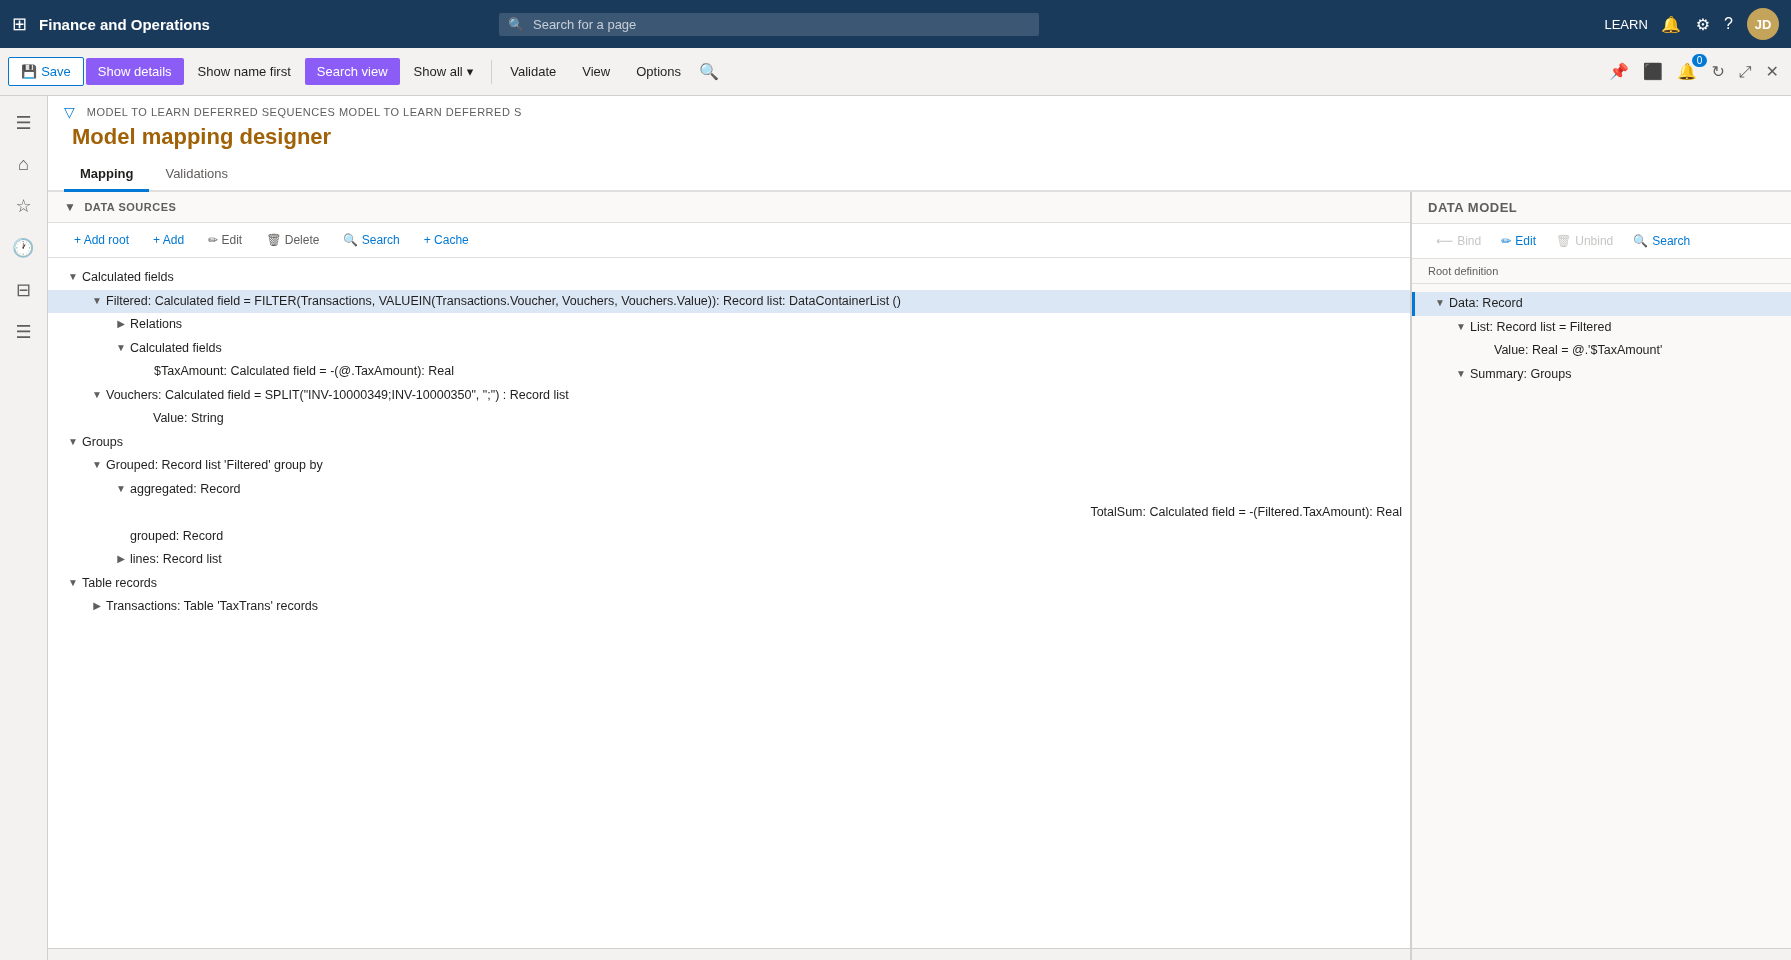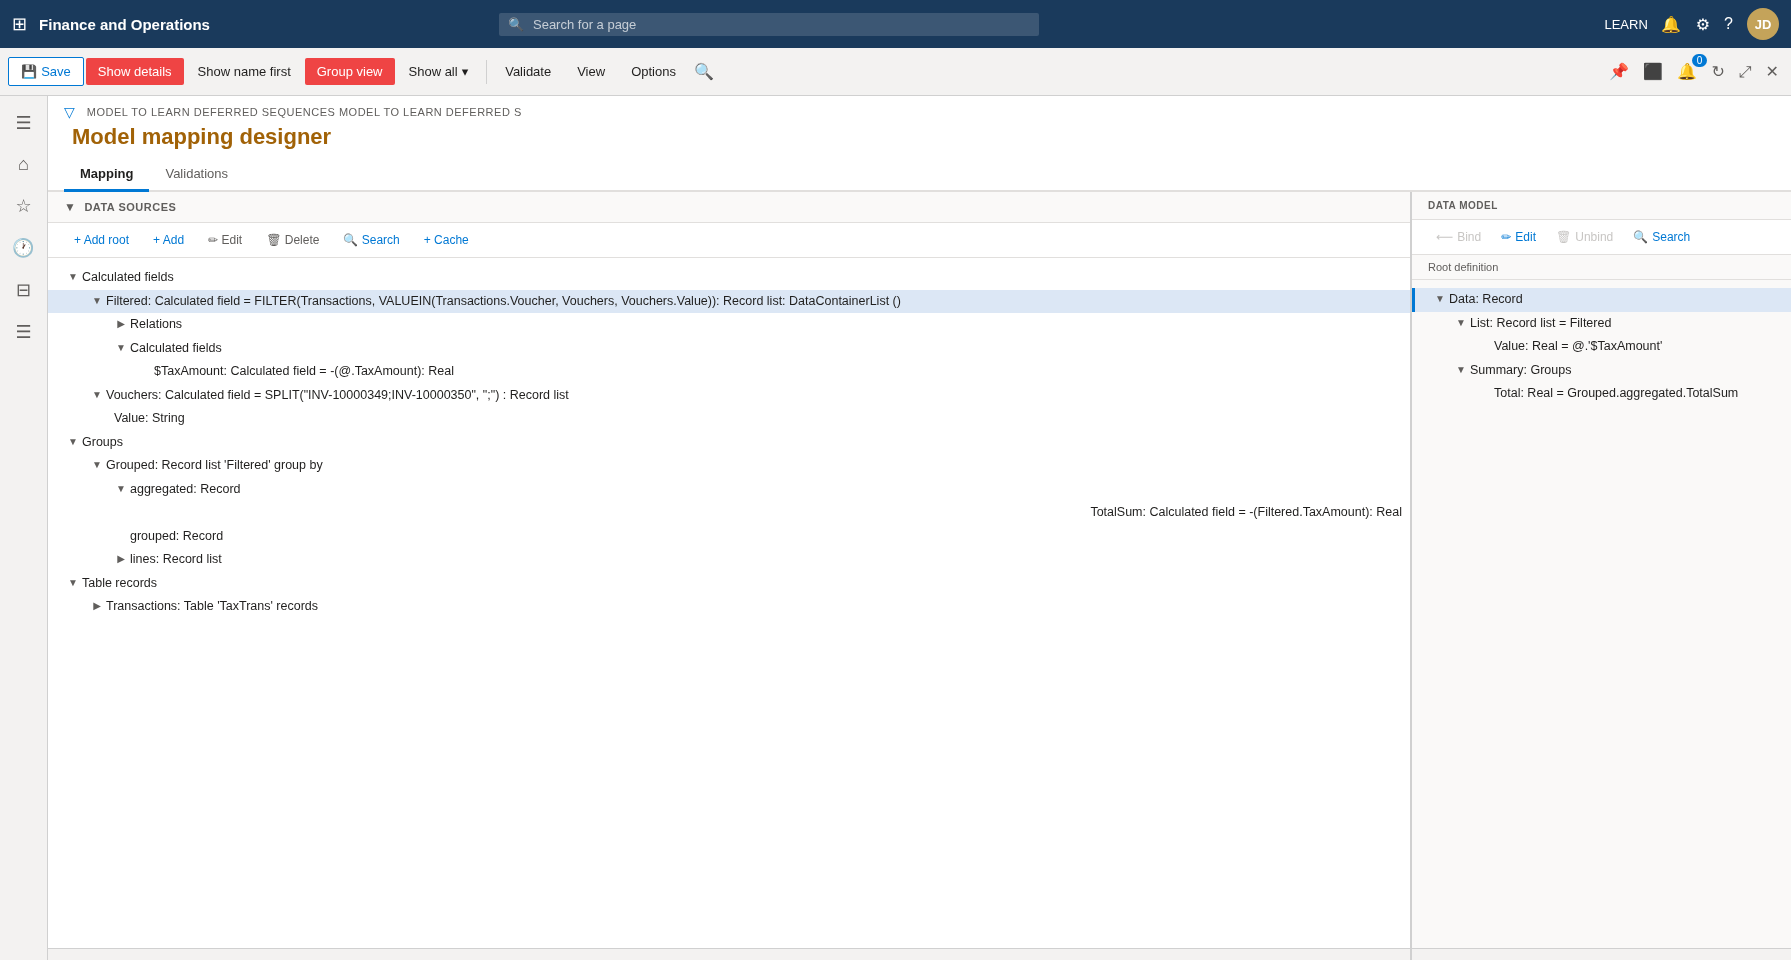--- a/index.html
+++ b/index.html
@@ -33,21 +33,21 @@
       display: flex; align-items: center;
       background: #f3f2f1; border-bottom: 1px solid #d0d0d0;
       height: 48px; padding: 0 8px; gap: 2px;
     }
     .toolbar .tb-btn {
       display: flex; align-items: center; gap: 4px;
       padding: 6px 12px; border: none; background: transparent;
       cursor: pointer; font-size: 13px; color: #201f1e;
       border-radius: 2px; white-space: nowrap;
     }
-    .toolbar .tb-btn.active-blue { background: #ef4444; color: white; }
+    .toolbar .tb-btn.active-blue { background: #8b5cf6; color: white; }
     .toolbar .tb-btn.outline-blue { border: 1px solid #0078d4; color: #0078d4; background: white; }
     .toolbar .tb-separator { width: 1px; height: 24px; background: #d0d0d0; margin: 0 4px; }
     .toolbar .tb-search-icon { margin-left: 4px; cursor: pointer; font-size: 16px; color: #605e5c; }
     .toolbar .tb-right { margin-left: auto; display: flex; align-items: center; gap: 6px; }
     .toolbar .tb-right .icon-btn { font-size: 16px; color: #605e5c; cursor: pointer; padding: 4px; }
 
     
     .main-layout { display: flex; height: calc(100vh - 96px); }
 
     
@@ -104,21 +104,21 @@
     .tree-toggle { width: 18px; flex: 0 0 18px; text-align: center; font-size: 10px; color: #605e5c; margin-top: 2px; }
     .tree-text { flex: 1; line-height: 1.4; padding-right: 8px; }
 
     
     ::-webkit-scrollbar { width: 8px; height: 8px; }
     ::-webkit-scrollbar-track { background: #f3f2f1; }
     ::-webkit-scrollbar-thumb { background: #c8c6c4; border-radius: 4px; }
 
     
     .dm-panel { width: 380px; border-left: 1px solid #d0d0d0; background: #faf9f8; display: flex; flex-direction: column; }
-    .dm-header { padding: 8px 16px; font-size: 10px; font-weight: 700; color: #605e5c; text-transform: uppercase; letter-spacing: 0.5px; border-bottom: 1px solid #e1dfdd; }
+    .dm-header { padding: 8px 16px; font-size: 13px; font-weight: 700; color: #605e5c; text-transform: uppercase; letter-spacing: 0.5px; border-bottom: 1px solid #e1dfdd; }
     .dm-toolbar {
       display: flex; align-items: center; gap: 4px;
       padding: 6px 16px; border-bottom: 1px solid #e1dfdd; background: white;
     }
     .dm-toolbar .dm-btn {
       display: flex; align-items: center; gap: 4px;
       padding: 4px 8px; border: none; background: transparent;
       cursor: pointer; font-size: 12px; color: #605e5c;
     }
     .dm-toolbar .dm-btn.blue { color: #0078d4; }
@@ -154,21 +154,21 @@
     <span>💾</span>
     <span>Save</span>
   </button>
   <button class="tb-btn active-blue">
     <span>Show details</span>
   </button>
   <button class="tb-btn">
     <span>Show name first</span>
   </button>
   <button class="tb-btn active-blue">
-    <span>Group view</span>
+    <span>Search view</span>
   </button>
   <button class="tb-btn">
     <span>Show all</span>
     <span>▾</span>
   </button>
   <div class="tb-separator"></div>
   <button class="tb-btn">
     <span>Validate</span>
   </button>
   <button class="tb-btn">
@@ -258,21 +258,21 @@
           <div class="tree-item" style="padding-left: 88px;">
             <span class="tree-toggle"> </span>
             <span class="tree-text">$TaxAmount: Calculated field = -(@.TaxAmount): Real</span>
           </div>
 
           <div class="tree-item" style="padding-left: 40px;">
             <span class="tree-toggle">▼</span>
             <span class="tree-text">Vouchers: Calculated field = SPLIT("INV-10000349;INV-10000350", ";") : Record list</span>
           </div>
 
-          <div class="tree-item" style="padding-left: 48px;">
+          <div class="tree-item" style="padding-left: 87px;">
             <span class="tree-toggle"> </span>
             <span class="tree-text">Value: String</span>
           </div>
 
           <div class="tree-item" style="padding-left: 16px;">
             <span class="tree-toggle">▼</span>
             <span class="tree-text">Groups</span>
           </div>
 
           <div class="tree-item" style="padding-left: 40px;">
@@ -351,24 +351,20 @@
           <div class="tree-item" style="padding-left: 64px;">
             <span class="tree-toggle"> </span>
             <span class="tree-text">Value: Real = @.'$TaxAmount'</span>
           </div>
 
           <div class="tree-item" style="padding-left: 40px;">
             <span class="tree-toggle">▼</span>
             <span class="tree-text">Summary: Groups</span>
           </div>
 
-          <div class="tree-item" style="padding-left: 64px;">
-            <span class="tree-toggle"> </span>
-            <span class="tree-text">Total: Real = Grouped.aggregated.TotalSum</span>
-          </div>
 
         </div>
 
         <div style="height:12px; background:#f3f2f1; border-top:1px solid #d0d0d0;"></div>
       </div>
 
     </div>
   </div>
 </div>
 

